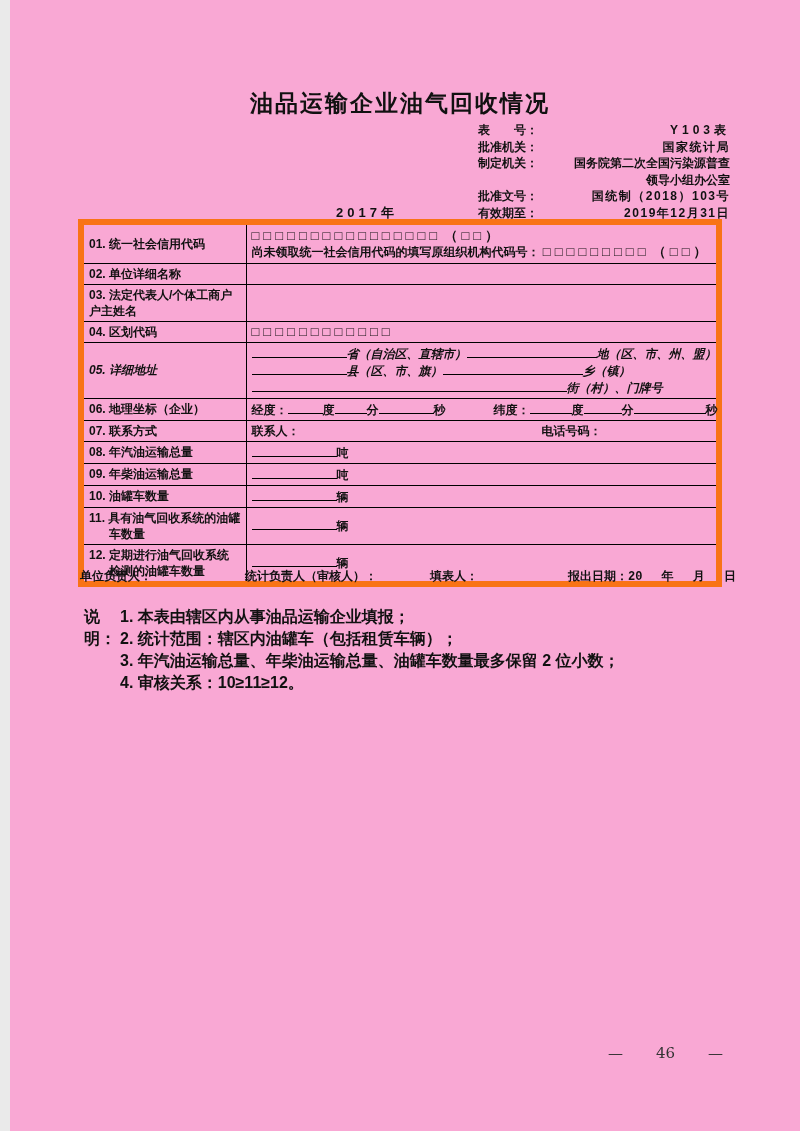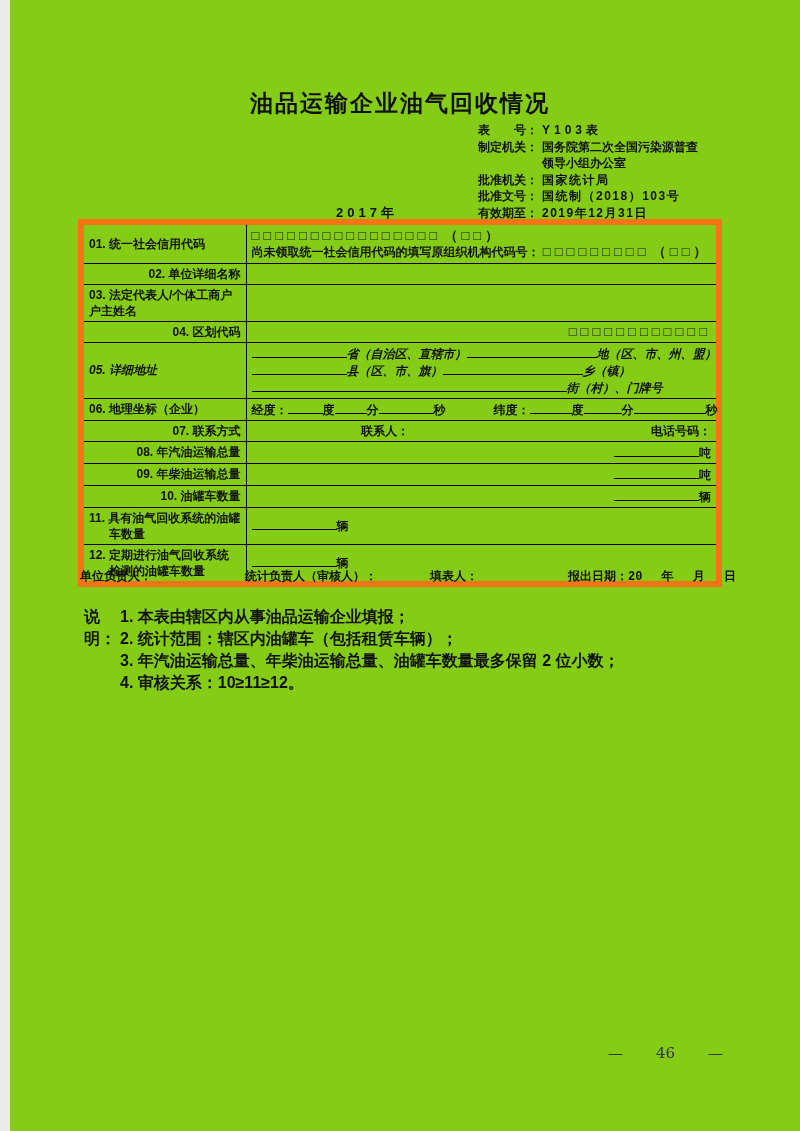--- a/index.html
+++ b/index.html
@@ -1,38 +1,38 @@
 <!DOCTYPE html>
 <html><head>
 <meta charset="utf-8">
 <style>
   * { margin:0; padding:0; box-sizing:border-box; }
   html,body { background:#fff; }
   .page {
     position:relative; width:800px; height:1131px; margin:0 auto;
-    background:#84cc16; color:#111;
+    background:#f9a8d4; color:#111;
     font-family:"Liberation Sans","DejaVu Sans",sans-serif;
     overflow:hidden;
   }
   .scan-edge {
     position:absolute; left:0; top:0; width:10px; height:100%;
     background:#eaeaea;
   }
   .title {
     position:absolute; left:0; top:88px; width:100%;
     text-align:center; font-size:23px; font-weight:bold; letter-spacing:2px;
   }
   
   .meta {
     position:absolute; left:478px; top:122px; width:252px;
     font-size:12px; font-weight:bold; line-height:16.5px;
   }
   .meta-row { display:flex; }
   .meta-label { flex:0 0 64px; white-space:nowrap; }
-  .meta-value { flex:1; }
+  .meta-value { flex:1; text-align:right; }
   .meta-value span { display:block; }
   .ls-wide { letter-spacing:4px; }
   .ls-med  { letter-spacing:1.5px; }
   .year {
     position:absolute; left:336px; top:204px;
     font-size:13px; font-weight:bold; letter-spacing:4px;
   }
   
   table.form {
     position:absolute; left:78px; top:219px; width:644px;
@@ -40,21 +40,21 @@
     font-size:12px; font-weight:bold; color:#111;
   }
   table.form td {
     border:1px solid #000; vertical-align:middle;
     padding:2px 5px; line-height:16px;
   }
   table.form { border:6px solid #f97316; }
   table.form tr:last-child td { border-bottom:2px solid #000; }
   td.lbl { width:165px; }
   .hang { padding-left:20px; text-indent:-20px; display:block; }
-  tr.h41 td { height:41px; } tr.h21 td { height:21px;text-align:right; }
+  tr.h41 td { height:41px; } tr.h21 td { height:21px; }
   tr.h30 td { height:30px; } tr.h54 td { height:54px;font-style:italic; }
   tr.h22 td { height:22px; } tr.h28 td { height:28px; }
   .boxes { font-size:13px; letter-spacing:4px; white-space:nowrap; font-weight:bold; }
   .line { white-space:nowrap; }
   .blank {
     display:inline-block; border-bottom:1px solid #000;
     height:13px; vertical-align:baseline;
   }
   .w32{width:32px;} .w35{width:35px;} .w38{width:38px;} .w42{width:42px;} .w55{width:55px;} .w72{width:72px;} .w85{width:85px;}
   .w95{width:95px;} .w130{width:130px;} .w140{width:140px;} .w315{width:315px;}
@@ -91,29 +91,29 @@
   <div class="scan-edge"></div>
 
   <div class="title">油品运输企业油气回收情况</div>
 
   <div class="meta">
     <div class="meta-row">
       <span class="meta-label">表　　号：</span>
       <span class="meta-value ls-wide">Y103表</span>
     </div>
     <div class="meta-row">
+      <span class="meta-label">批准机关：</span>
+      <span class="meta-value ls-med">国家统计局</span>
+    </div>
+    <div class="meta-row">
       <span class="meta-label">制定机关：</span>
       <span class="meta-value">
         <span>国务院第二次全国污染源普查</span>
         <span>领导小组办公室</span>
       </span>
-    </div>
-    <div class="meta-row">
-      <span class="meta-label">批准机关：</span>
-      <span class="meta-value ls-med">国家统计局</span>
     </div>
     <div class="meta-row">
       <span class="meta-label">批准文号：</span>
       <span class="meta-value ls-med">国统制（2018）103号</span>
     </div>
     <div class="meta-row">
       <span class="meta-label">有效期至：</span>
       <span class="meta-value ls-med">2019年12月31日</span>
     </div>
   </div>

